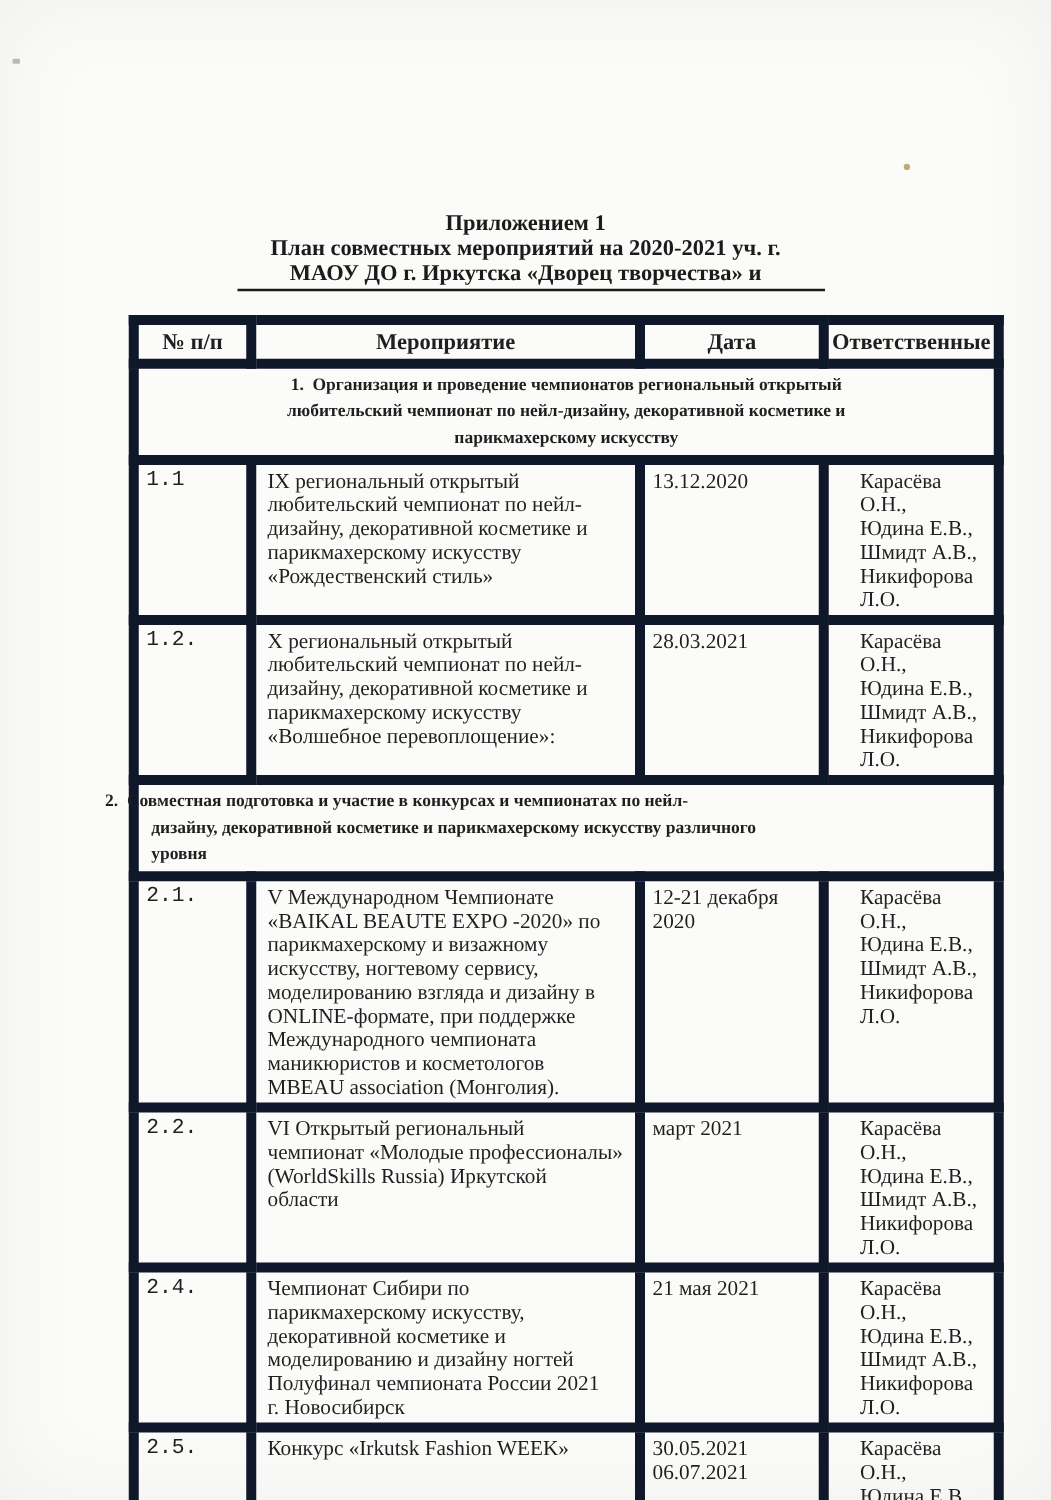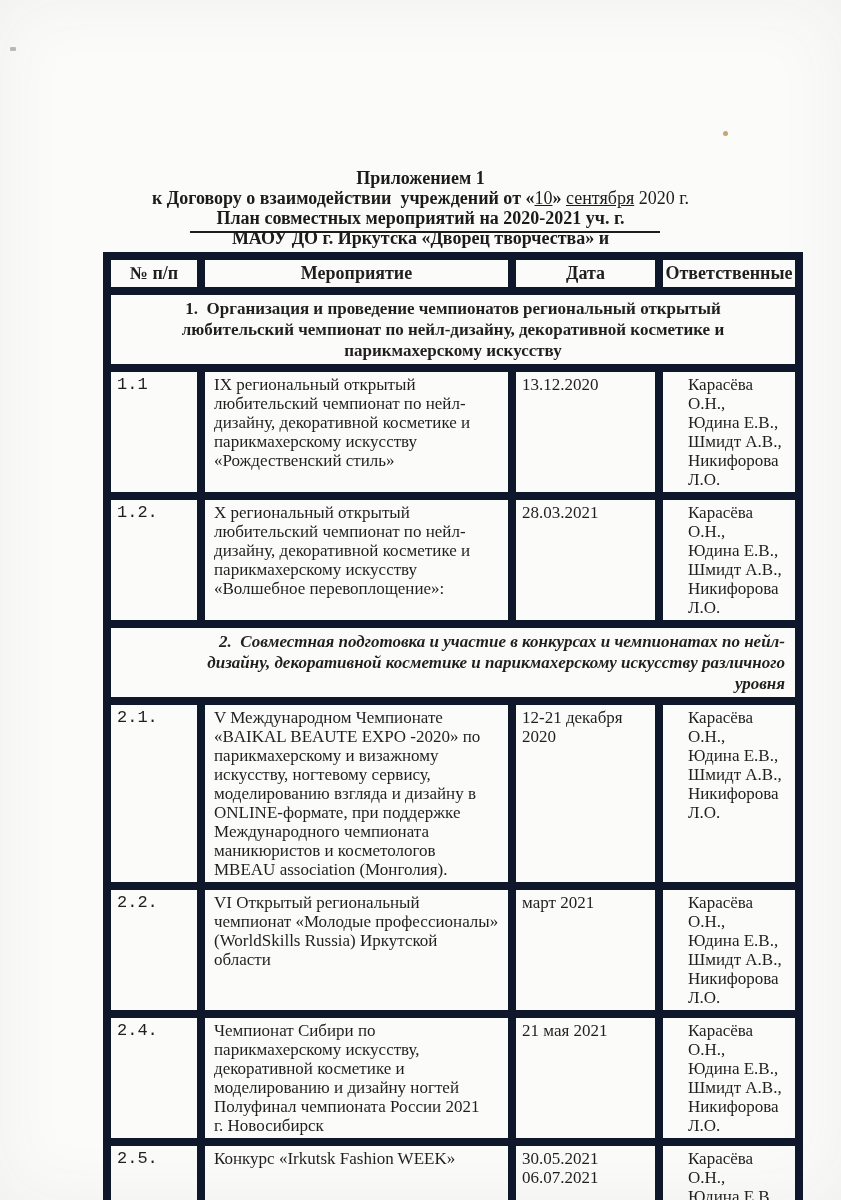--- a/index.html
+++ b/index.html
@@ -104,44 +104,42 @@
   td.date {
     text-align: left;
     white-space: pre-line;
   }
   td.resp {
     white-space: pre-line;
     padding-left: 25px;
   }
   tr.section td {
     font-weight: bold;
-    font-size: 17px;
+    font-size: 14px;
     line-height: 21px;
     padding: 3px 10px;
     white-space: pre-line;
   }
   td.sec-center { text-align: center; }
   td.sec-left {
-    text-align: right;
+    text-align: left;
     padding-left: 60px;
     text-indent: -37px;
-    font-style: italic;
   }
 </style>
 </head>
 <body>
 
 <div class="page">
 
   <div class="mark-dash"></div>
   <div class="mark-dot"></div>
 
   <div class="doc-header">
     <div>Приложением 1</div>
-    <div class="h-line2"><span>к Договору о взаимодействии  учреждений от «</span><span class="fill-in">10</span><span>» </span><span class="fill-in">сентября</span><span class="plain"> 2020 г.</span></div>
     <div>План совместных мероприятий на 2020-2021 уч. г.</div>
     <div>МАОУ ДО г. Иркутска «Дворец творчества» и</div>
   </div>
 
   <div class="blank-line"></div>
 
   <table class="doc-table">
     <colgroup>
       <col style="width:94px">
       <col style="width:311px">

